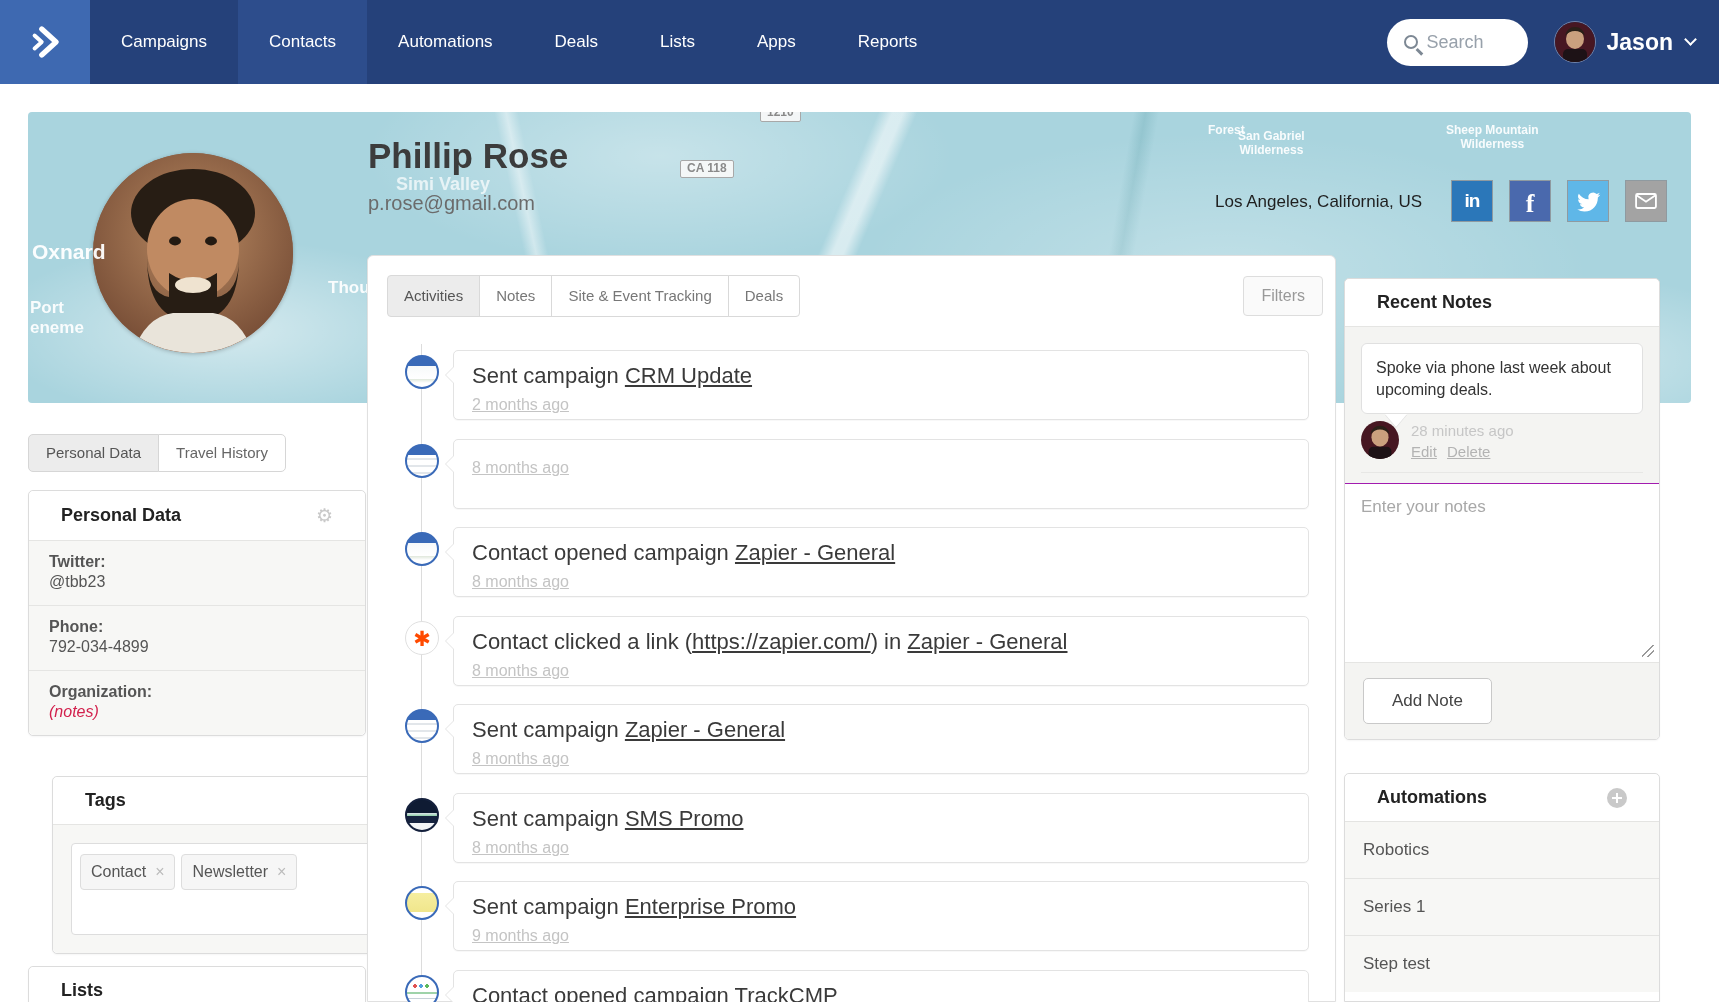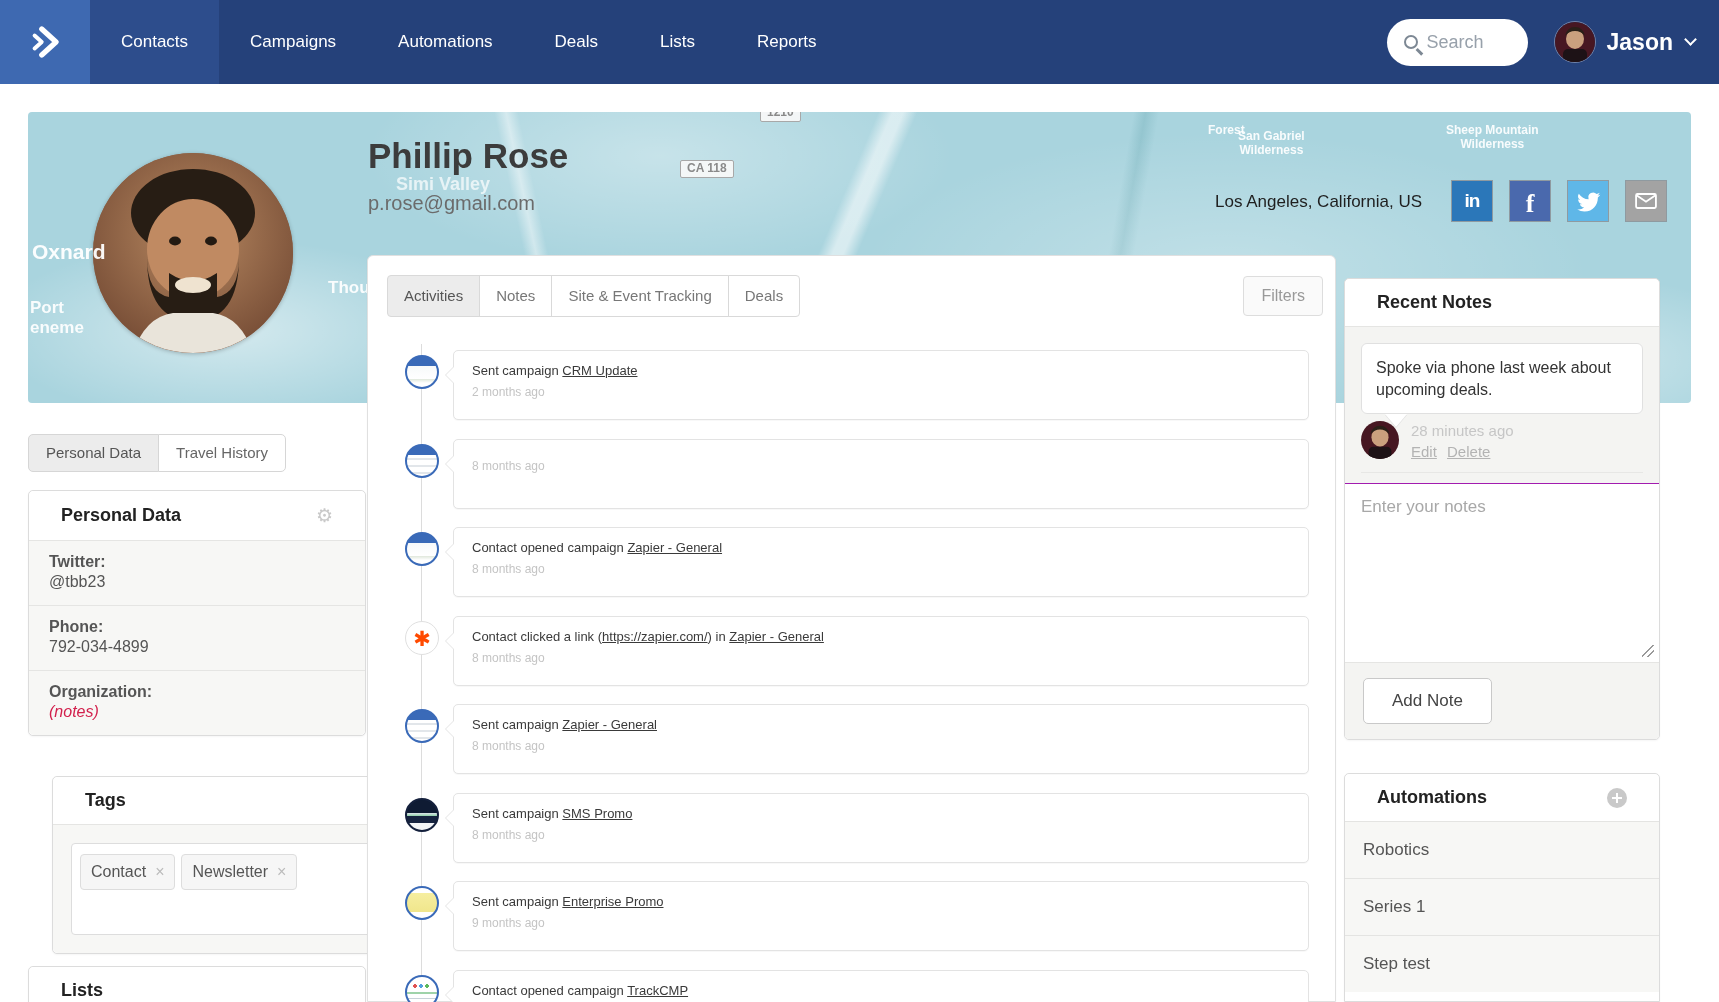--- a/index.html
+++ b/index.html
@@ -94,23 +94,23 @@
   .act-icon.campaign-blue2 { background-image:linear-gradient(180deg,#3a6ab8 0,#3a6ab8 9px,rgba(0,0,0,0) 9px),repeating-linear-gradient(180deg,#fff 0 5px,#e2e6ea 5px 7px); }
   .act-icon.campaign-dark { border-color:#14203c; background-image:linear-gradient(180deg,#0f1b33 0,#0f1b33 13px,#dfe6ec 13px,#8fd0a8 16px,#16233f 16px,#16233f 23px,#f2f4f6 23px); }
   .act-icon.campaign-yellow { background-image:linear-gradient(180deg,#fff 0,#fff 5px,#f6eea0 5px,#f0e68c 24px,#fff 24px); }
   .act-icon.campaign-dots { background-color:#fff;
      background-image:radial-gradient(circle 2px at 8px 9px,#e05252 95%,rgba(0,0,0,0)),radial-gradient(circle 2px at 14px 9px,#52a0e0 95%,rgba(0,0,0,0)),radial-gradient(circle 2px at 20px 9px,#5cb85c 95%,rgba(0,0,0,0)),linear-gradient(180deg,rgba(0,0,0,0) 15px,#9fd3a9 15px,#9fd3a9 17px,rgba(0,0,0,0) 17px,rgba(0,0,0,0) 21px,#c9d2d9 21px,#c9d2d9 22px,rgba(0,0,0,0) 22px); }
   .act-icon.zapier { border:1px solid #e0e0e0; background:#fff; }
   .act-icon.zapier span { color:#ff4a00; font-size:21px; line-height:1; margin-top:1px; }
   .feed-card { position:absolute; left:85px; top:0; width:856px; height:70px; background:#fff; border:1px solid #e3e3e3; border-radius:5px; box-shadow:0 1px 1px rgba(0,0,0,.03); padding:12px 18px 0; }
   .feed-card::before { content:""; position:absolute; left:-9px; top:15px; width:0; height:0; border-top:9px solid transparent; border-bottom:9px solid transparent; border-right:9px solid #e3e3e3; }
   .feed-card::after { content:""; position:absolute; left:-8px; top:16px; width:0; height:0; border-top:8px solid transparent; border-bottom:8px solid transparent; border-right:8px solid #fff; }
-  .feed-title { font-size:13px; color:#3a3a3a; }
+  .feed-title { font-size:22px; color:#3a3a3a; }
   .feed-title a { color:#3a3a3a; text-decoration:underline; cursor:pointer; }
-  .feed-time { font-size:12px; color:#c4c4c4; margin-top:7px; }
+  .feed-time { font-size:16px; color:#c4c4c4; margin-top:7px;text-decoration:underline; }
 
   
   .notes-panel { position:absolute; left:1344px; top:278px; width:316px; height:462px; display:flex; flex-direction:column; overflow:hidden; }
   .notes-thread { background:#f4f4f2; border-top:1px solid #e5e5e3; padding:16px 16px 10px; flex:none; }
   .note-bubble { background:#fff; border:1px solid #e0e0e0; border-radius:6px; padding:13px 14px; font-size:16px; color:#333; line-height:1.35; position:relative; }
   .bubble-tail { position:relative; left:24px; width:0; height:0; border-left:11px solid transparent; border-right:11px solid transparent; border-top:13px solid #fff; filter:drop-shadow(0 1px 0 #e0e0e0); }
   .note-meta { display:flex; margin-top:-6px; padding-bottom:12px; border-bottom:1px solid #e7e7e5; }
   .note-avatar { width:38px; height:38px; border-radius:50%; overflow:hidden; flex:none; }
   .note-meta-col { margin-left:12px; padding-top:1px; }
   .note-time { font-size:15px; color:#c6c6c6; }
@@ -132,25 +132,26 @@
 <div class="viewport">
 
   <nav class="topnav">
     <div class="logo-tile">
       <svg width="56" height="56" viewBox="0 0 86 86">
         <polyline points="38,23 60,43 38,63" fill="none" stroke="#fff" stroke-width="8" stroke-linecap="round" stroke-linejoin="round"></polyline>
         <polyline points="27,33 38,43 27,53" fill="none" stroke="#fff" stroke-width="6" stroke-linecap="round" stroke-linejoin="round"></polyline>
       </svg>
     </div>
     <div class="nav-items" id="nav-items">
+        <div class="nav-item">Campaigns</div>
         <div class="nav-item active">Contacts</div>
-        <div class="nav-item">Campaigns</div>
         <div class="nav-item">Automations</div>
         <div class="nav-item">Deals</div>
         <div class="nav-item">Lists</div>
+        <div class="nav-item">Apps</div>
         <div class="nav-item">Reports</div>
       </div>
     <div class="nav-right">
       <div class="search-pill">
         <span class="search-glyph"></span>
         <input type="text" placeholder="Search" style="">
       </div>
       <div class="nav-avatar">
         <svg viewBox="0 0 40 40" width="40" height="40">
           <rect width="40" height="40" fill="#471722"></rect>

